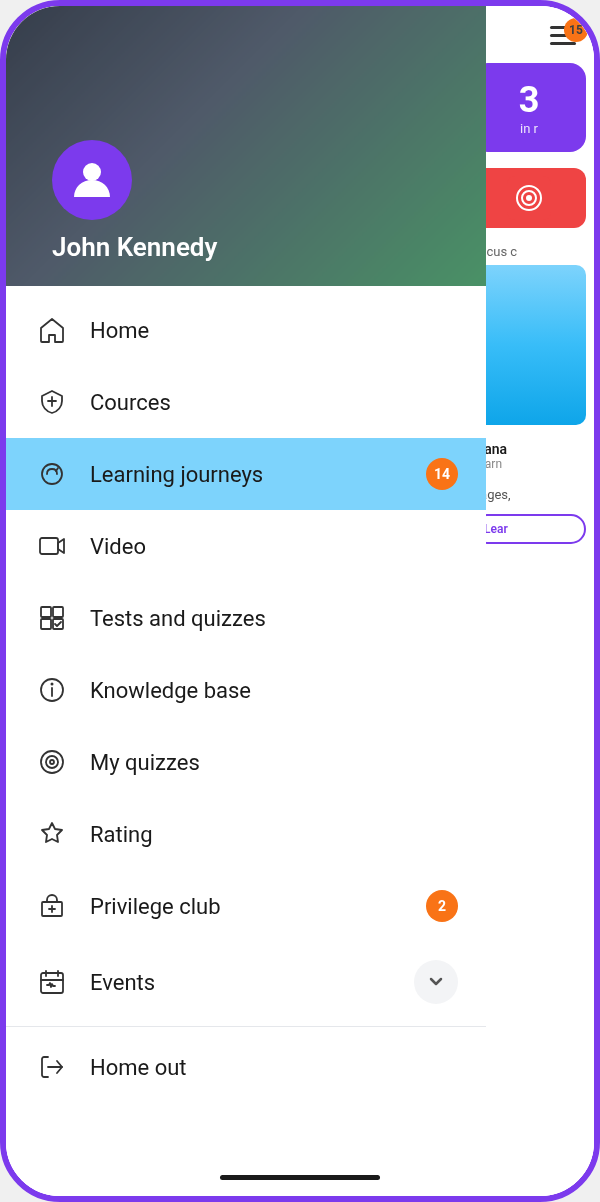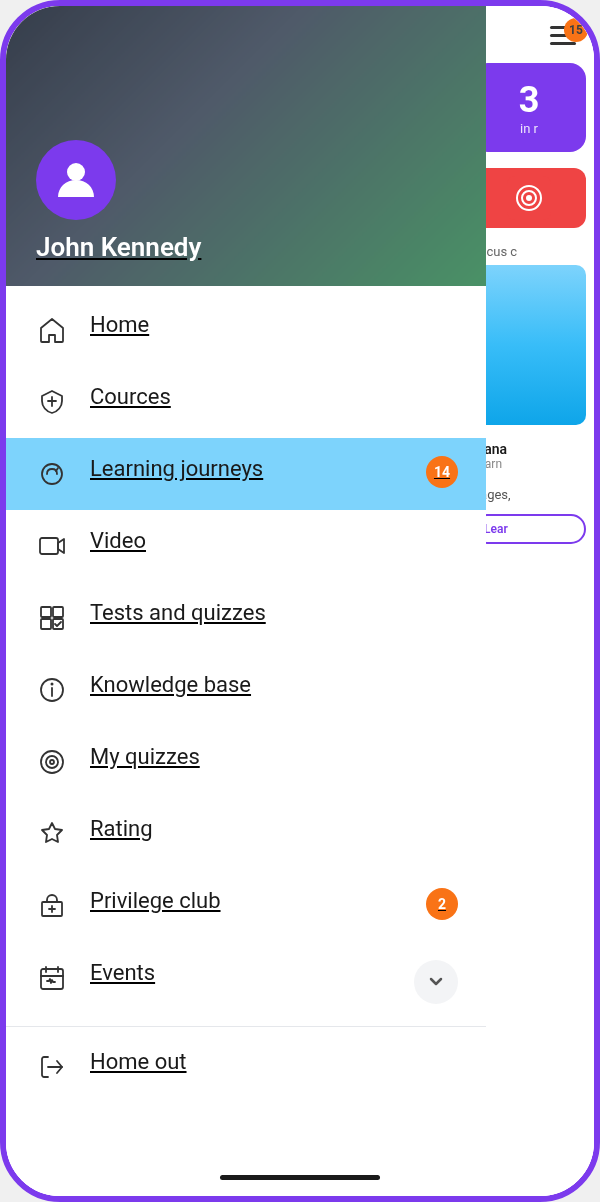--- a/index.html
+++ b/index.html
@@ -58,24 +58,23 @@
       width: 100%;
       height: 100%;
       background: linear-gradient(135deg, #4a5568 0%, #718096 40%, #68d391 100%);
       filter: blur(2px) brightness(0.7);
       transform: scale(1.05);
     }
 
     .profile-overlay {
       position: absolute;
       bottom: 0;
-      left: 0;
+      left: 16px;
       right: 0;
       padding: 20px 30px 24px;
-      text-decoration: underline;
     }
 
     .avatar-circle {
       width: 80px;
       height: 80px;
       background: #7c3aed;
       border-radius: 50%;
       display: flex;
       align-items: center;
       justify-content: center;
@@ -96,26 +95,25 @@
 
     
     .nav-list {
       flex: 1;
       overflow-y: auto;
       padding: 8px 0;
     }
 
     .nav-item {
       display: flex;
-      align-items: flex-start;
+      align-items: center;
       padding: 18px 28px;
       cursor: pointer;
       position: relative;
       transition: background 0.15s;
-      text-decoration: underline;
     }
 
     .nav-item.active {
       background: #7dd3fc;
     }
 
     .nav-icon {
       width: 36px;
       height: 36px;
       display: flex;

